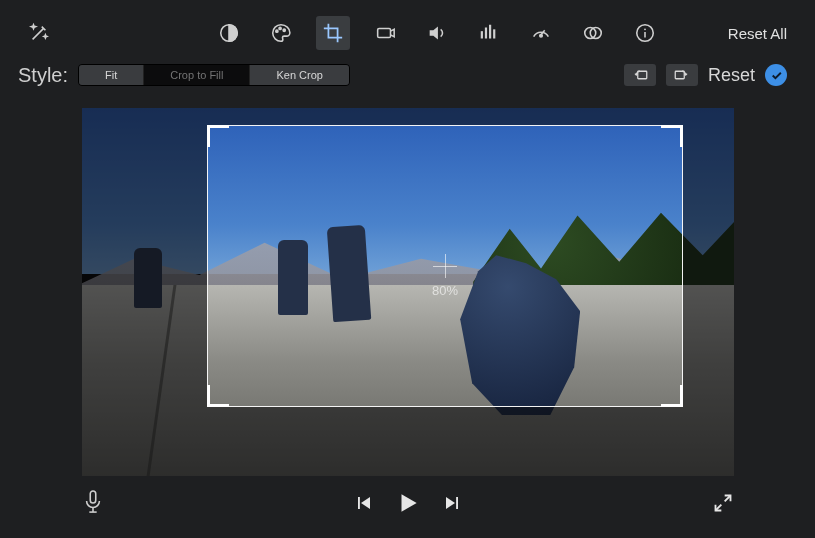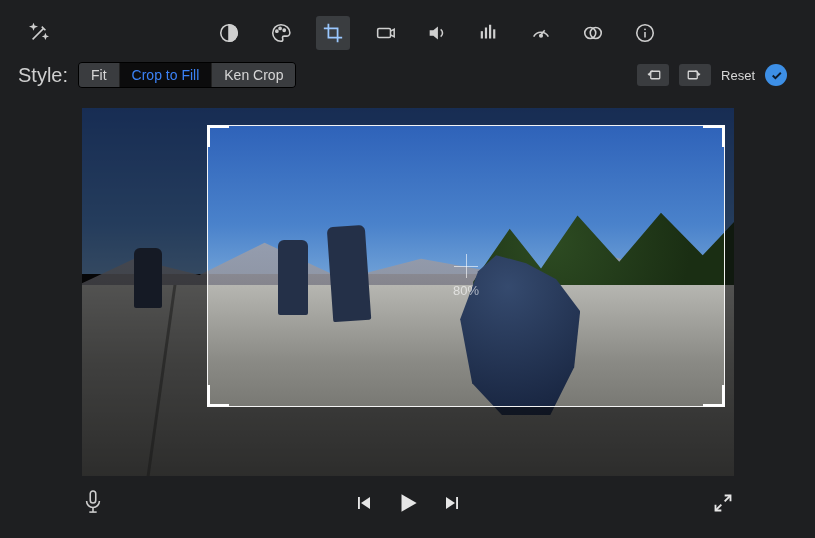--- a/index.html
+++ b/index.html
@@ -35,31 +35,31 @@
   .style-row {
     position: absolute; top: 60px; left: 0; right: 0;
     height: 30px; display: flex; align-items: center;
   }
   .style-label { font-size: 20px; color: #cfcfcf; margin-left: 18px; margin-right: 10px; }
   .seg {
     display: flex; background: #111; border-radius: 4px; overflow: hidden;
     border: 1px solid #000;
   }
   .seg-btn {
-    padding: 4px 12px; font-size: 14px; color: #d7d7d7; background: #3a3c3f;
+    padding: 4px 26px; font-size: 11px; color: #d7d7d7; background: #3a3c3f;
     cursor: pointer; border-right: 1px solid #222;
   }
   .seg-btn:last-child { border-right: none; }
-  .seg-btn.selected { background: #0c0c0d; color: #3b82f6; }
+  .seg-btn.selected { background: #0c0c0d; color: #737373; }
   .rot-group { position: absolute; right: 28px; top: 0; display: flex; align-items: center; gap: 10px; height: 30px; }
   .mini-btn {
     width: 32px; height: 22px; background: #3a3c3f; border-radius: 3px;
     display: flex; align-items: center; justify-content: center; cursor: pointer;
   }
-  .reset-single { font-size: 13px; color: #d7d7d7; cursor: pointer; }
+  .reset-single { font-size: 18px; color: #d7d7d7; cursor: pointer; }
   .confirm-check {
     width: 22px; height: 22px; border-radius: 50%; background: #3d8fe6;
     display: flex; align-items: center; justify-content: center; cursor: pointer;
   }
 
   
   .viewer {
     position: absolute; left: 82px; top: 108px;
     width: 652px; height: 368px;
     background: #000; overflow: hidden;
@@ -83,21 +83,21 @@
     background: radial-gradient(circle at 40% 20%, #354a6e, #14203a);
     clip-path: polygon(30% 0, 55% 5%, 80% 15%, 100% 35%, 95% 70%, 75% 100%, 35% 100%, 10% 80%, 0 40%, 15% 10%);}
   .p-main:after{content:"";position:absolute;right:-65px;top:-10px;width:70px;height:14px;background:#2b3c58;border-radius:8px;transform:rotate(-22deg);}
   .p2 { left:38%; top:32%; width:38px; height:95px; transform:rotate(-4deg);}
   .p3 { left:30%; top:36%; width:30px; height:75px;}
   .p4 { left:8%;  top:38%; width:28px; height:60px;}
   .dim-overlay { position:absolute; inset:0; background:rgba(10,10,12,.58); }
 
   .crop-rect {
     position: absolute;
-    left: 126px; top: 18px; width: 516px; height: 280px;
+    left: 126px; top: 18px; width: 474px; height: 280px;
     outline: 1px solid rgba(255,255,255,.95);
     box-shadow: inset 0 0 0 1px rgba(255,255,255,.4);
   }
   .crop-rect .clear {
     position:absolute; inset:0; overflow:hidden;
   }
   .crop-rect .clear .photo-scene { left:-126px; top:-18px; width:652px; height:368px; }
   .handle { position:absolute; width:22px; height:22px; }
   .handle:before,.handle:after{content:"";position:absolute;background:#fff;}
   .h-tl{left:-1px;top:-1px}.h-tl:before{left:0;top:0;width:22px;height:3px}.h-tl:after{left:0;top:0;width:3px;height:22px}
@@ -192,20 +192,21 @@
         </svg>
     </div>
     <div class="icon-btn">
       <svg width="22" height="22" viewBox="0 0 24 24" fill="none" stroke="currentColor" stroke-width="1.7">
           <circle cx="12" cy="12" r="9"></circle>
           <circle cx="12" cy="8" r="1" fill="currentColor" stroke="none"></circle>
           <path d="M12 11v6"></path>
         </svg>
     </div>
   </div>
+  <div class="reset-all">Reset All</div>
 </div>
 
 <div class="style-row">
   <span class="style-label">Style:</span>
   <div class="seg">
     <div class="seg-btn">Fit</div>
     <div class="seg-btn selected">Crop to Fill</div>
     <div class="seg-btn">Ken Crop</div>
   </div>
   <div class="rot-group">

